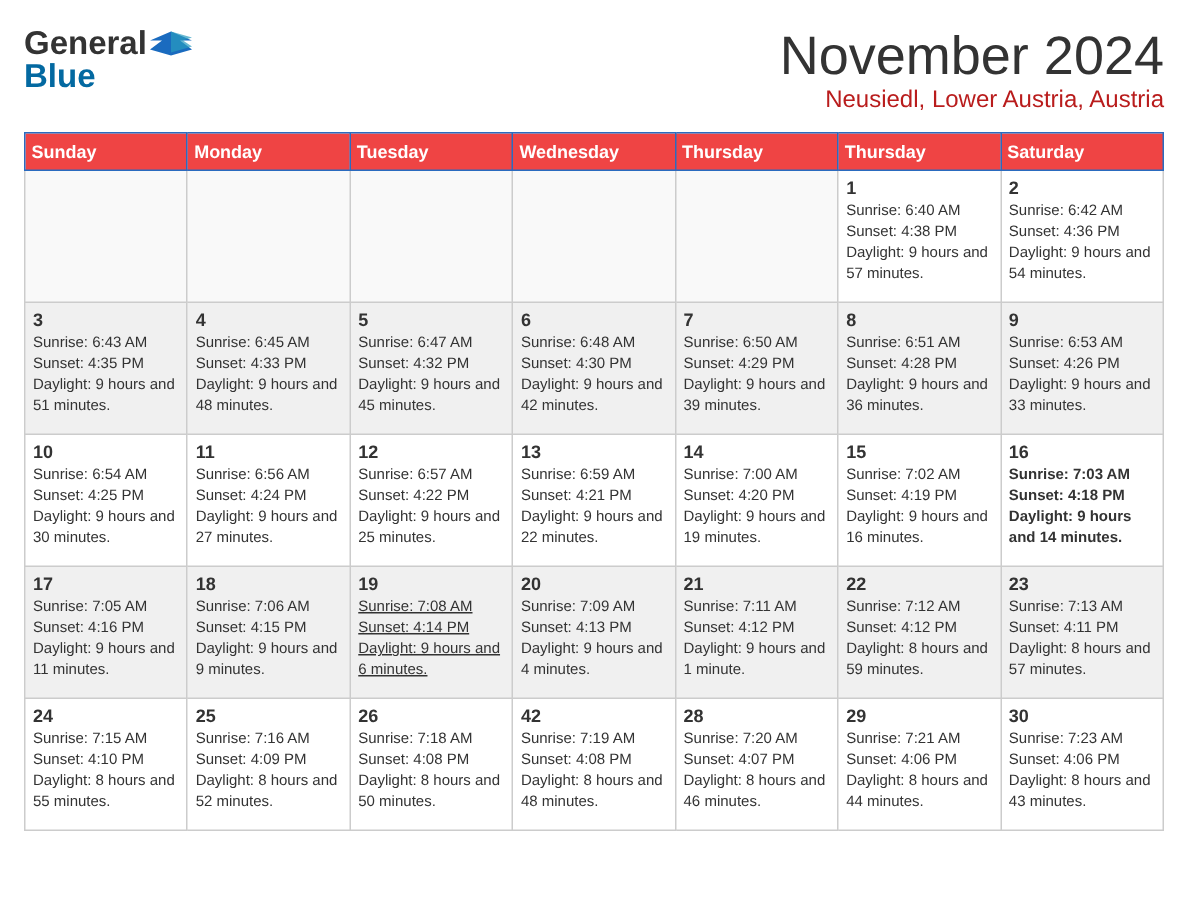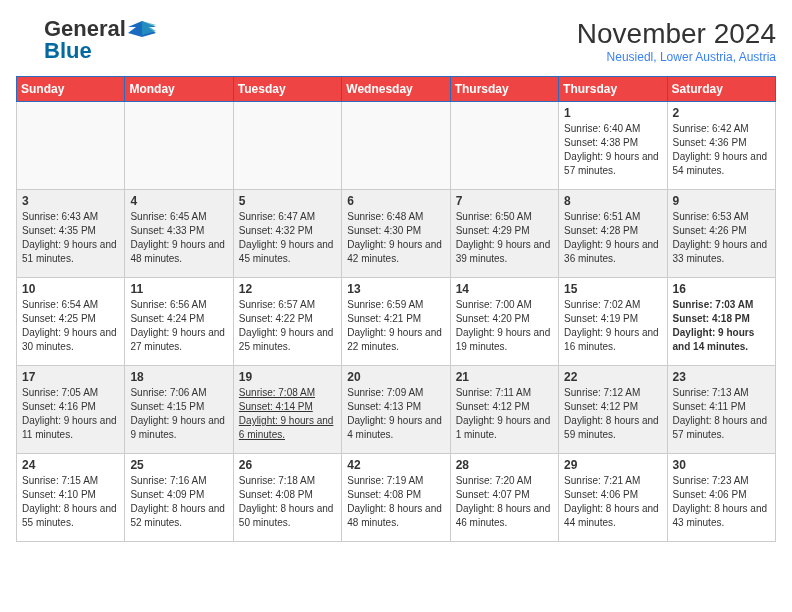--- a/index.html
+++ b/index.html
@@ -6,23 +6,22 @@
     body {
       font-family: Arial, sans-serif;
       background: #fff;
       width: 792px;
       min-height: 612px;
       padding: 16px;
     }
     .header-section {
       display: flex;
       justify-content: space-between;
-      align-items: flex-end;
+      align-items: flex-start;
       margin-bottom: 12px;
-      margin-left: 28px;
     }
     .logo {
       display: flex;
       flex-direction: column;
       align-items: flex-start;
     }
     .logo-text {
       display: flex;
       align-items: center;
       font-size: 22px;
@@ -32,27 +31,27 @@
     .logo-general { color: #333; }
     .logo-icon {
       width: 28px;
       height: 20px;
       margin-left: 2px;
     }
     .title-block {
       text-align: right;
     }
     .month-title {
-      font-size: 28px;
+      font-size: 36px;
       font-weight: normal;
       color: #333;
     }
     .location-subtitle {
-      font-size: 12px;
-      color: #3b82f6;
+      font-size: 16px;
+      color: #b91c1c;
     }
     .calendar-table {
       width: 100%;
       border-collapse: collapse;
       table-layout: fixed;
     }
     .calendar-table th {
       background-color: #ef4444;
       color: #fff;
       font-size: 12px;

